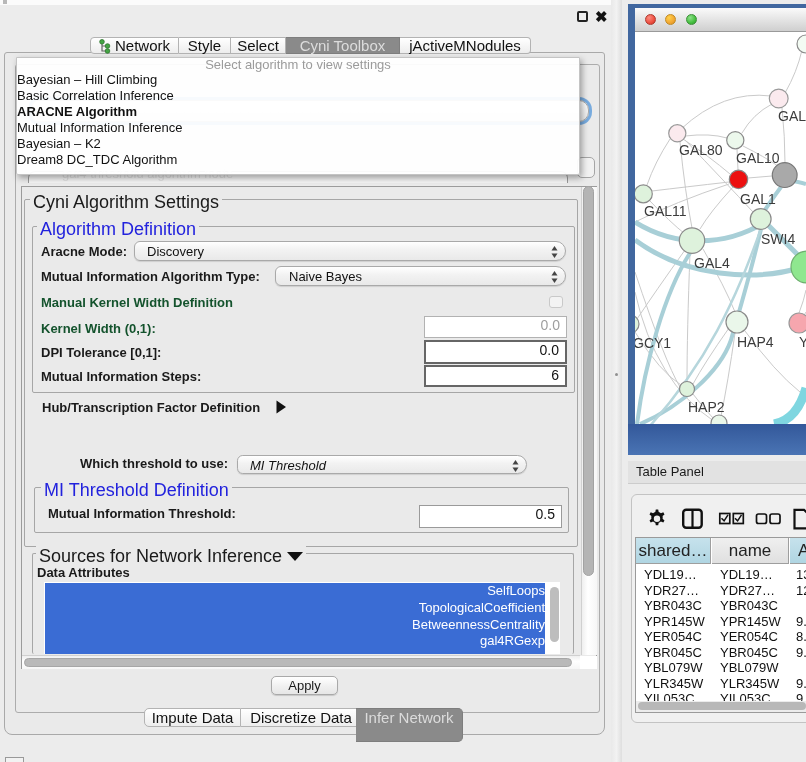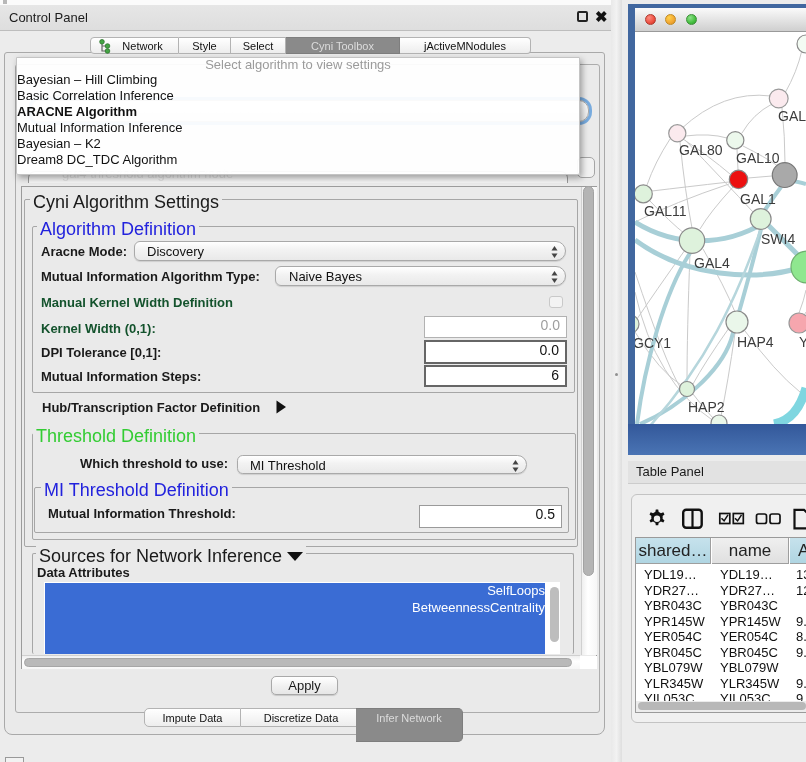--- a/index.html
+++ b/index.html
@@ -40,21 +40,21 @@
 .combo .ar { position:absolute; right:6px; top:1px; width:9px; height:18px; }
 .field { position:absolute; background:#fff; font-size:14px; color:#111; text-align:right; padding-right:6px; }
 
 #popup { left:16px; top:57px; width:564px; height:118px; background:rgba(255,255,255,0.94);
   border:1px solid #c4c4c4; box-shadow:2px 3px 6px rgba(0,0,0,0.35); border-radius:0 0 2px 2px; z-index:30; }
 #popup .ph { position:absolute; top:-1px; left:0; width:100%; text-align:center; color:#9b9b9b; }
 #popup .it { position:absolute; left:0px; white-space:nowrap; color:#111; }
 
 #tabbar { left:90px; top:37px; height:17px; z-index:5; }
 .tab { position:absolute; top:0; height:17px; background:linear-gradient(#ffffff,#f6f6f6 50%,#ededed);
-  border:1px solid #b3b3b3; color:#111; text-align:center; line-height:16px; font-size:11px; }
+  border:1px solid #b3b3b3; color:#111; text-align:center; line-height:16px; font-size:15px; }
 .tab.sel { background:#8a8a8a; color:#dcdcdc; border-color:#7e7e7e; }
 
 #applybtn { left:271px; top:676px; width:67px; height:19px; border:1px solid #a9a9a9; border-radius:5px;
   background:linear-gradient(#ffffff,#f0f0f0 55%,#e6e6e6); box-shadow:0 1px 1px rgba(0,0,0,0.15);
   text-align:center; line-height:18px; font-size:13px; z-index:6;}
 
 #attrlist { left:44px; top:582px; width:516px; height:72px; background:#fff; overflow:hidden; }
 #attrsel { position:absolute; left:1px; top:1px; width:500px; height:71px; background:#3a6cd4; }
 #attrsel div { color:#fff; font-size:13px; padding-left:3px; height:16.8px; line-height:16.5px;text-align:right;}
 #listthumb { position:absolute; left:506px; top:5px; width:9px; height:55px; background:#bdbdbd; border-radius:5px; }
@@ -79,23 +79,20 @@
 .trow { position:absolute; left:0; width:100%; height:15.5px; font-size:13px; color:#111; }
 .trow span { position:absolute; top:0; }
 </style>
 </head>
 <body>
 <div id="stage">
 
   <div class="abs" id="topstrip">
       <div class="tick"></div>
     </div>
-  <div class="abs" id="titlebar">
-      <div class="t">Control Panel</div>
-    </div>
   <div class="abs" id="float-ico"></div>
     <div class="abs" id="close-ico">✖</div>
   <div class="abs" id="panelA"></div>
   <div class="abs" id="panelB"></div>
   <div class="abs" id="scrollpane"></div>
   <div class="abs" id="vtrack"></div>
     <div class="abs" id="vthumb"></div>
   <div class="abs" id="htrack"></div>
     <div class="abs" id="hthumb"></div>
   <div class="abs" style="left:580px; top:656px; width:17px; height:13px; background:#fff;"></div>
@@ -150,25 +147,22 @@
   <div class="lbl" style="left:41px; top:345px;">DPI Tolerance [0,1]:</div>
   <div class="field" style="left:424px; top:340px; width:143px; height:24px; border:2px solid #666;">0.0</div>
   <div class="lbl" style="left:41px; top:369px;">Mutual Information Steps:</div>
   <div class="field" style="left:424px; top:365px; width:143px; height:22px; border:2px solid #666;">6</div>
 
   <div class="lbl" style="left:42px; top:400px; font-size:13px;">Hub/Transcription Factor Definition</div>
   <svg class="abs" style="left:275px; top:400px;" width="12" height="14" viewBox="0 0 12 14">
       <path d="M1.5 0.5 L11 7 L1.5 13.5 Z" fill="#111"></path>
     </svg>
 
-  <div class="group" style="left:32px; top:433px; width:544px; height:107px;">
-    <div class="gtitle" style="left:0px; color:#33cc33;">Threshold Definition</div>
-  </div>
   <div class="lbl" style="left:80px; top:456px;">Which threshold to use:</div>
-  <div class="combo" style="left:237px; top:455px; width:290px; height:19px;">
+  <div class="combo" style="left:237px; top:455px; width:290px; height:19px;font-style:italic;">
       <span class="ct">MI Threshold</span>
     <svg class="ar" viewBox="0 0 9 18">
         <path d="M4.5 3 L7.5 7.5 L1.5 7.5 Z" fill="#444"></path>
         <path d="M4.5 15 L7.5 10.5 L1.5 10.5 Z" fill="#444"></path>
       </svg>
     </div>
   <div class="group" style="left:34px; top:487px; width:535px; height:46px;">
     <div class="gtitle" style="left:6px; color:#2222dd;">MI Threshold Definition</div>
   </div>
   <div class="lbl" style="left:48px; top:506px;">Mutual Information Threshold:</div>
@@ -176,21 +170,23 @@
 
   <div class="group" style="left:32px; top:553px; width:542px; height:101px; border-bottom:none;">
     <div class="gtitle" style="left:3px;">Sources for Network Inference <svg width="16" height="9" viewBox="0 0 16 9" style="vertical-align:1px;">
           <path d="M0 0 L16 0 L8 9 Z" fill="#111"></path>
         </svg></div>
   </div>
   <div class="lbl" style="left:37px; top:565px;">Data Attributes</div>
   <div class="abs" id="attrlist">
     <div id="attrsel">
       <div>SelfLoops</div>
+      <div>TopologicalCoefficient</div>
       <div>BetweennessCentrality</div>
+      <div>gal4RGexp</div>
     </div>
     <div id="listthumb"></div>
   </div>
 
   <div class="abs" id="popup">
     <div class="ph">Select algorithm to view settings</div>
     <div class="it" style="top:14px;">Bayesian – Hill Climbing</div>
     <div class="it" style="top:30px;">Basic Correlation Inference</div>
     <div class="it" style="top:46px; font-weight:bold;">ARACNE Algorithm</div>
     <div class="it" style="top:62px;">Mutual Information Inference</div>

